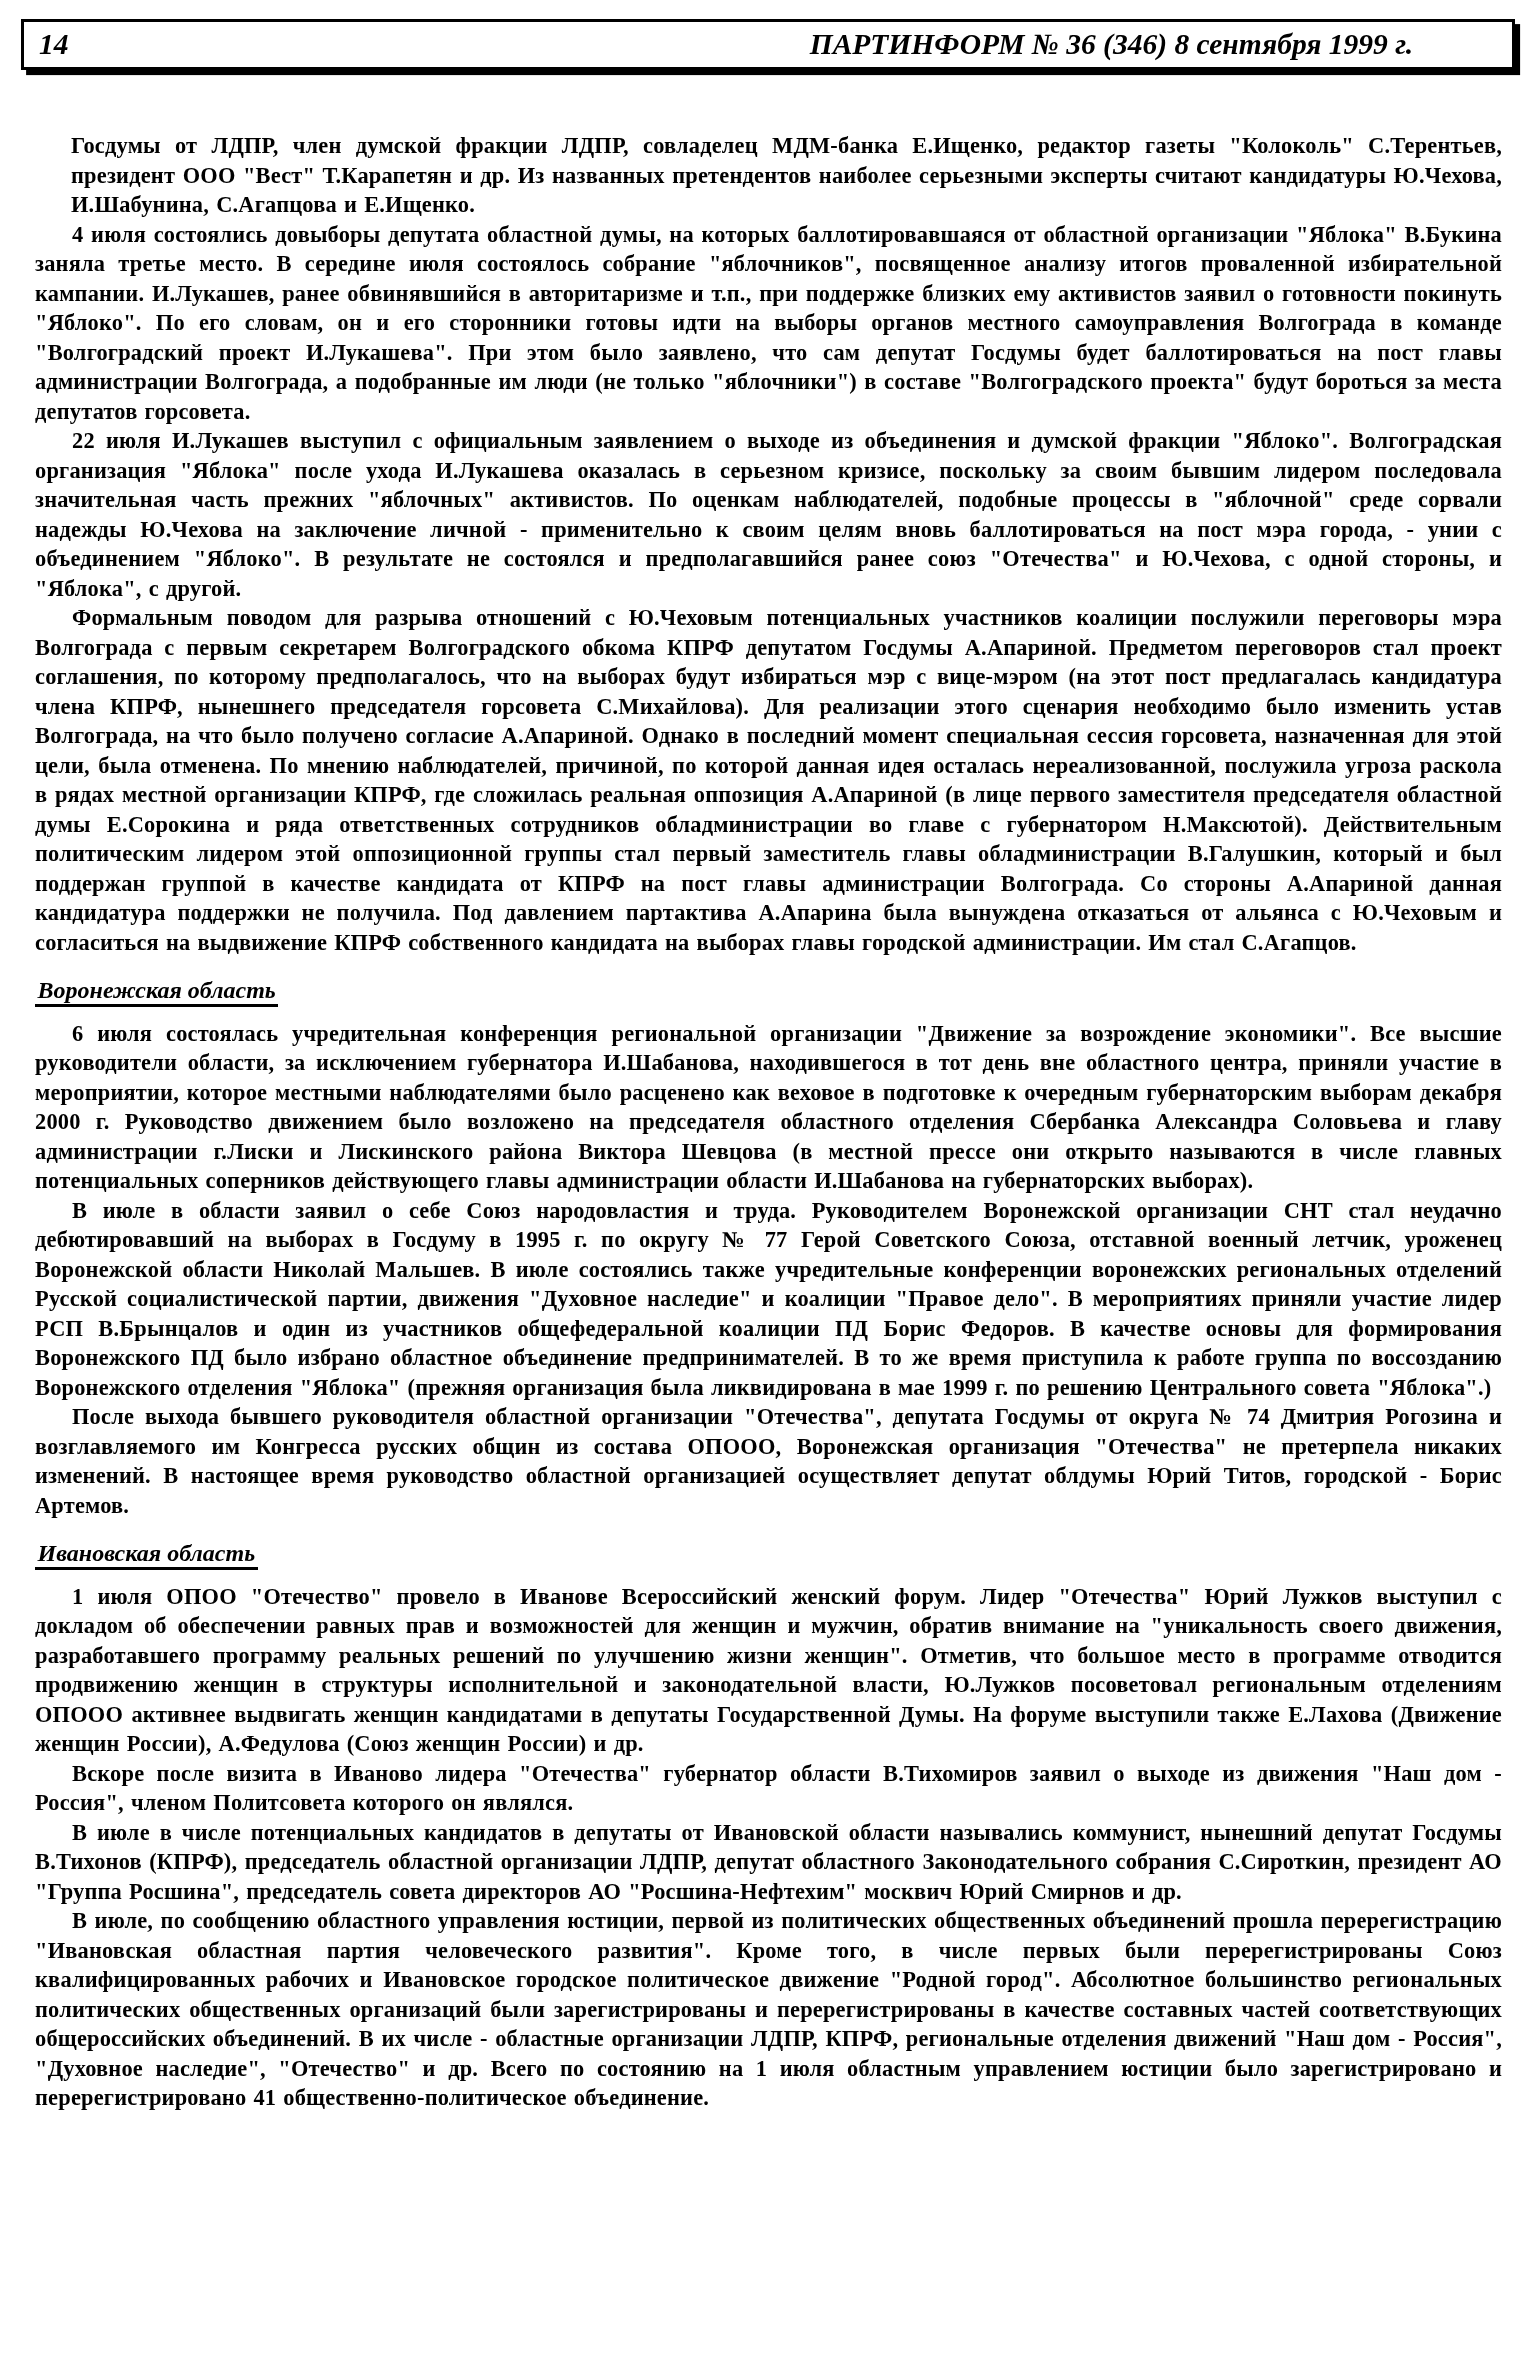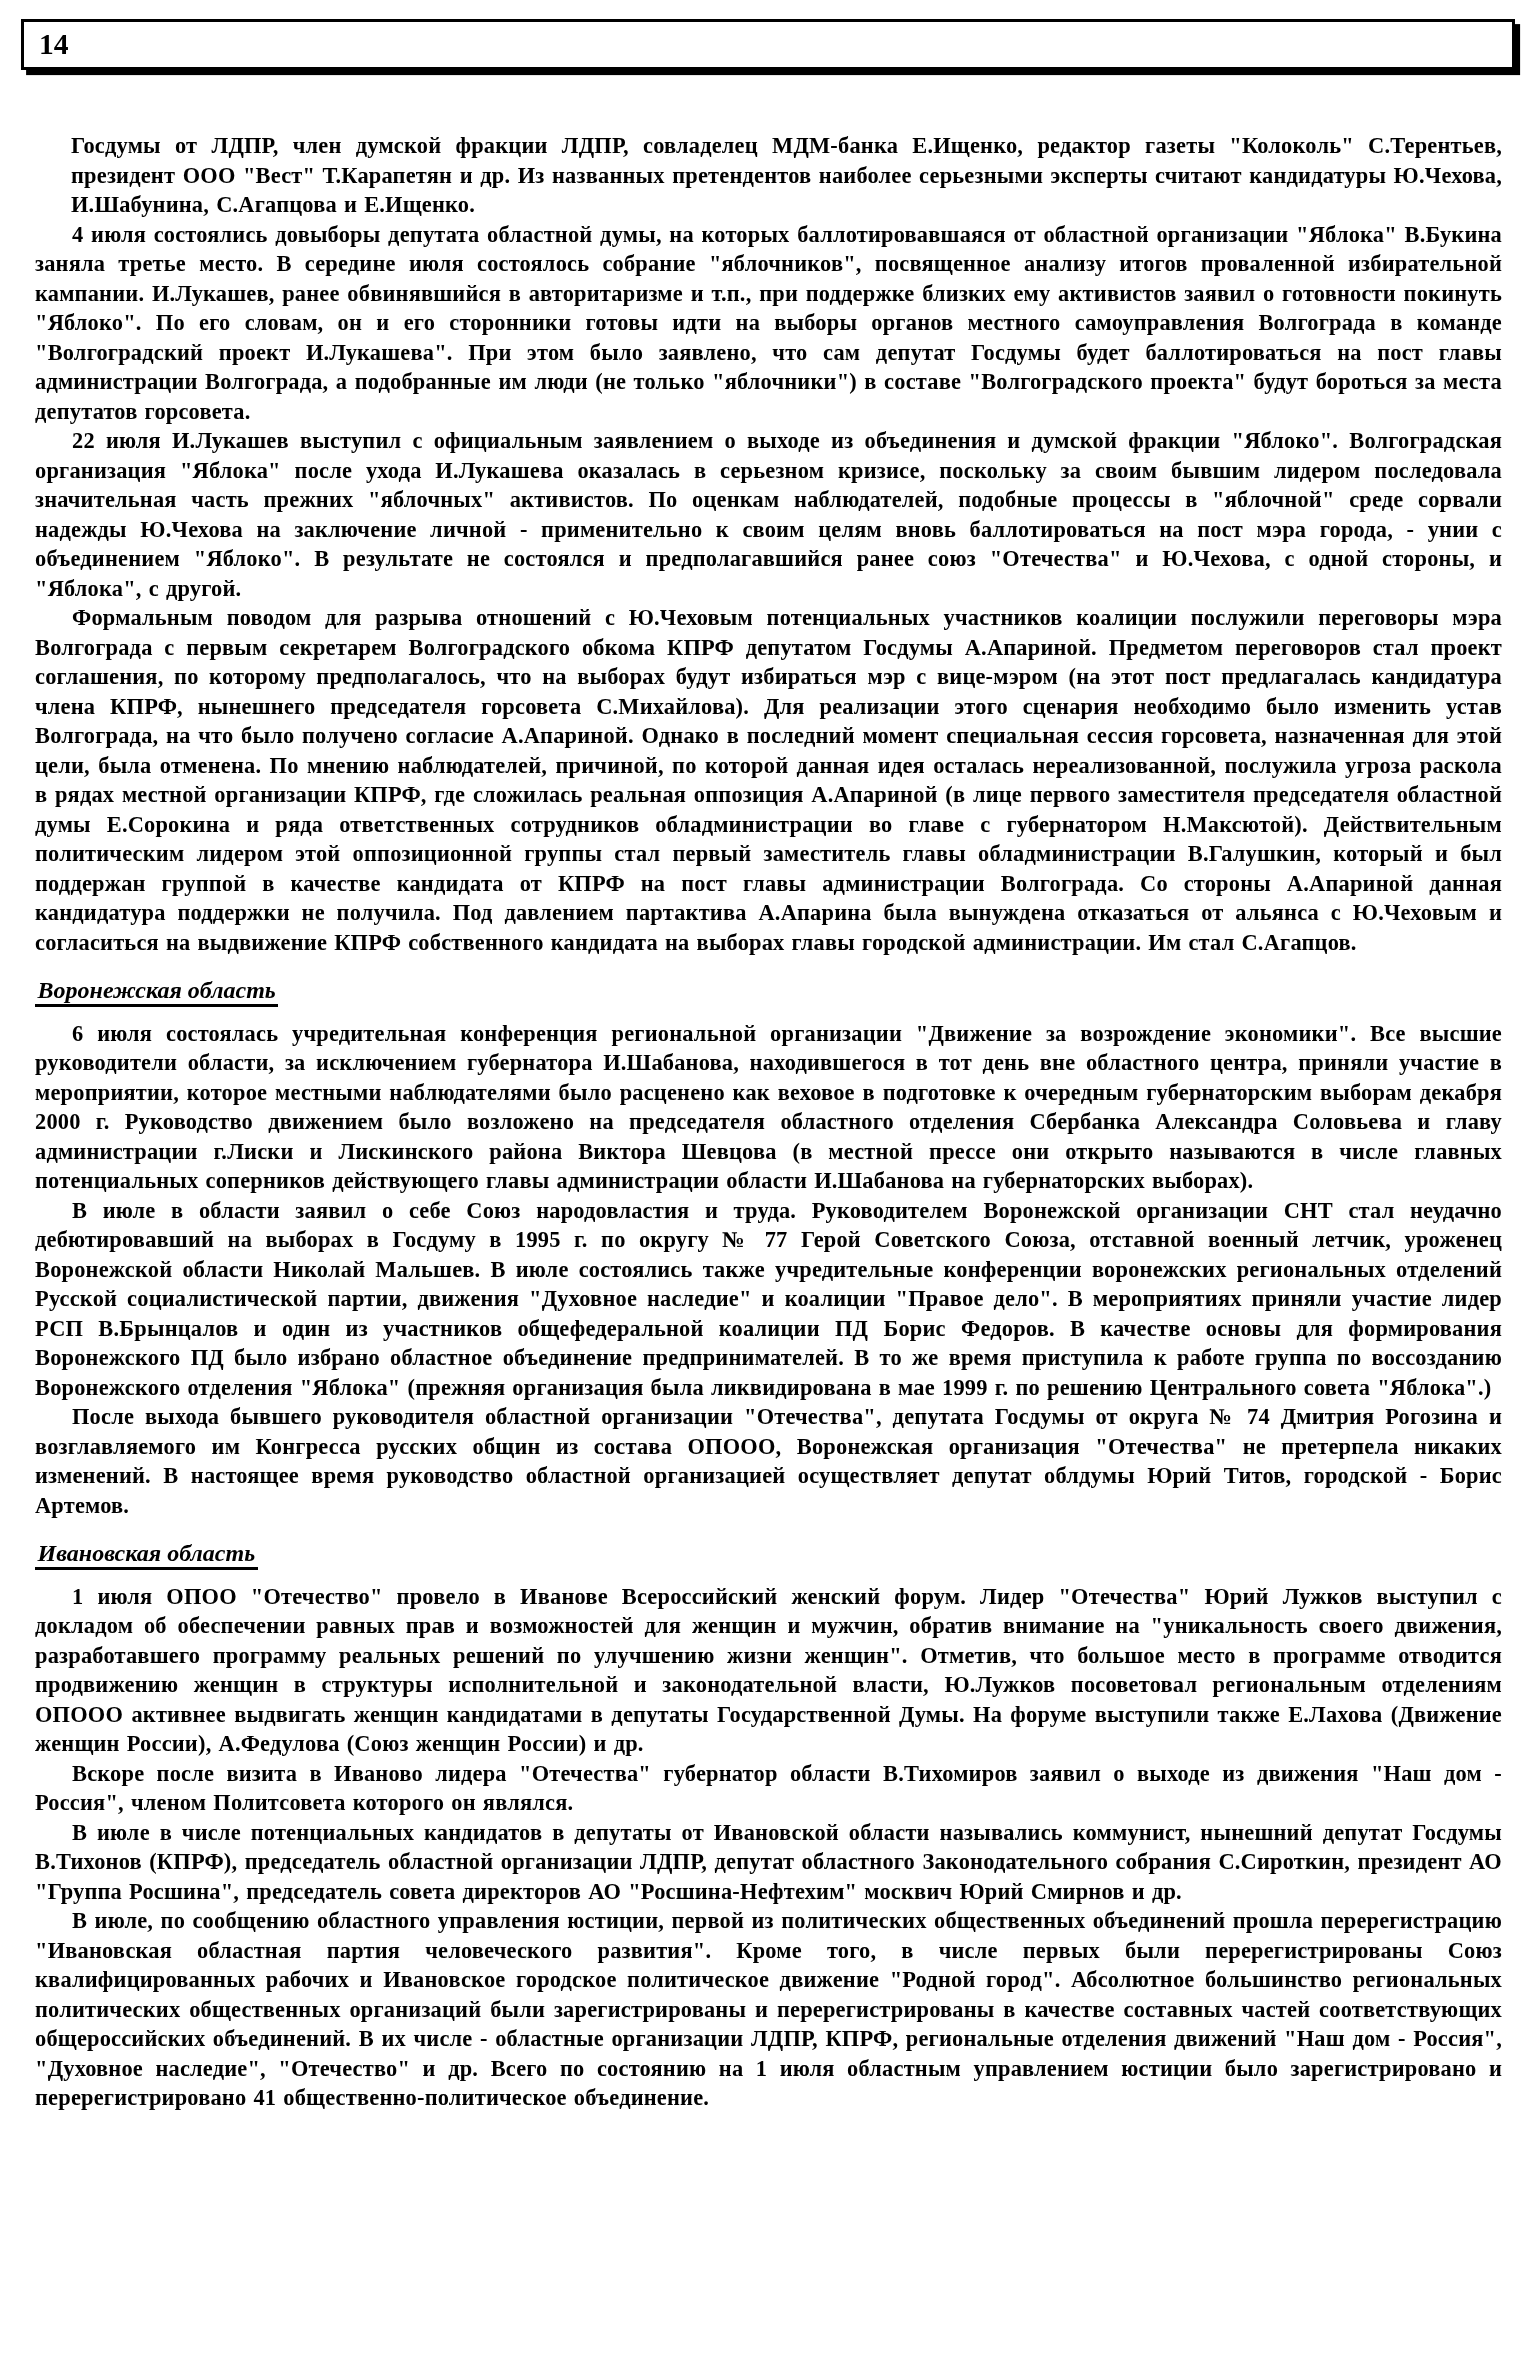--- a/index.html
+++ b/index.html
@@ -25,20 +25,21 @@
     box-shadow: 5.1px 5.1px 0 0 #000;
     background: #fff;
     display: flex;
     align-items: center;
     padding: 0 15.4px;
   }
   .page-number {
     font-size: 29.5px;
     font-weight: bold;
     line-height: 1;
+    font-style: italic;
   }
   .issue-title {
     margin-left: auto;
     margin-right: 83px;
     font-size: 29.5px;
     font-weight: bold;
     font-style: italic;
     line-height: 1;
     white-space: nowrap;
   }
@@ -72,20 +73,21 @@
     padding: 0 2.6px 0.6px 2.6px;
   }
 </style>
 </head>
 <body>
 
 <div class="page">
 
   <div class="page-header">
     <div class="page-number">14</div>
+    <div class="issue-title">ПАРТИНФОРМ № 36 (346) 8 сентября 1999 г.</div>
   </div>
 
   <div class="document-body">
 
     <section>
       <p class="no-indent">Госдумы от ЛДПР, член думской фракции ЛДПР, совладелец МДМ-банка Е.Ищенко, редактор газеты "Колоколь" С.Терентьев, президент ООО "Вест" Т.Карапетян и др. Из названных претендентов наиболее серьезными эксперты считают кандидатуры Ю.Чехова, И.Шабунина, С.Агапцова и Е.Ищенко.</p>
       <p>4 июля состоялись довыборы депутата областной думы, на которых баллотировавшаяся от областной организации "Яблока" В.Букина заняла третье место. В середине июля состоялось собрание "яблочников", посвященное анализу итогов проваленной избирательной кампании. И.Лукашев, ранее обвинявшийся в авторитаризме и т.п., при поддержке близких ему активистов заявил о готовности покинуть "Яблоко". По его словам, он и его сторонники готовы идти на выборы органов местного самоуправления Волгограда в команде "Волгоградский проект И.Лукашева". При этом было заявлено, что сам депутат Госдумы будет баллотироваться на пост главы администрации Волгограда, а подобранные им люди (не только "яблочники") в составе "Волгоградского проекта" будут бороться за места депутатов горсовета.</p>
       <p>22 июля И.Лукашев выступил с официальным заявлением о выходе из объединения и думской фракции "Яблоко". Волгоградская организация "Яблока" после ухода И.Лукашева оказалась в серьезном кризисе, поскольку за своим бывшим лидером последовала значительная часть прежних "яблочных" активистов. По оценкам наблюдателей, подобные процессы в "яблочной" среде сорвали надежды Ю.Чехова на заключение личной - применительно к своим целям вновь баллотироваться на пост мэра города, - унии с объединением "Яблоко". В результате не состоялся и предполагавшийся ранее союз "Отечества" и Ю.Чехова, с одной стороны, и "Яблока", с другой.</p>
       <p>Формальным поводом для разрыва отношений с Ю.Чеховым потенциальных участников коалиции послужили переговоры мэра Волгограда с первым секретарем Волгоградского обкома КПРФ депутатом Госдумы А.Апариной. Предметом переговоров стал проект соглашения, по которому предполагалось, что на выборах будут избираться мэр с вице-мэром (на этот пост предлагалась кандидатура члена КПРФ, нынешнего председателя горсовета С.Михайлова). Для реализации этого сценария необходимо было изменить устав Волгограда, на что было получено согласие А.Апариной. Однако в последний момент специальная сессия горсовета, назначенная для этой цели, была отменена. По мнению наблюдателей, причиной, по которой данная идея осталась нереализованной, послужила угроза раскола в рядах местной организации КПРФ, где сложилась реальная оппозиция А.Апариной (в лице первого заместителя председателя областной думы Е.Сорокина и ряда ответственных сотрудников обладминистрации во главе с губернатором Н.Максютой). Действительным политическим лидером этой оппозиционной группы стал первый заместитель главы обладминистрации В.Галушкин, который и был поддержан группой в качестве кандидата от КПРФ на пост главы администрации Волгограда. Со стороны А.Апариной данная кандидатура поддержки не получила. Под давлением партактива А.Апарина была вынуждена отказаться от альянса с Ю.Чеховым и согласиться на выдвижение КПРФ собственного кандидата на выборах главы городской администрации. Им стал С.Агапцов.</p>
     </section>

